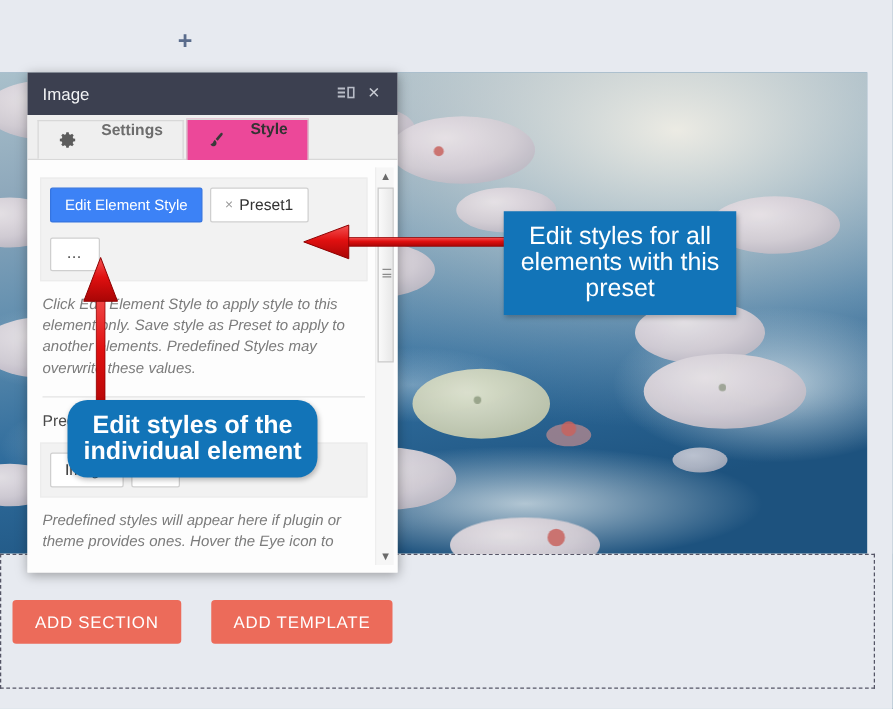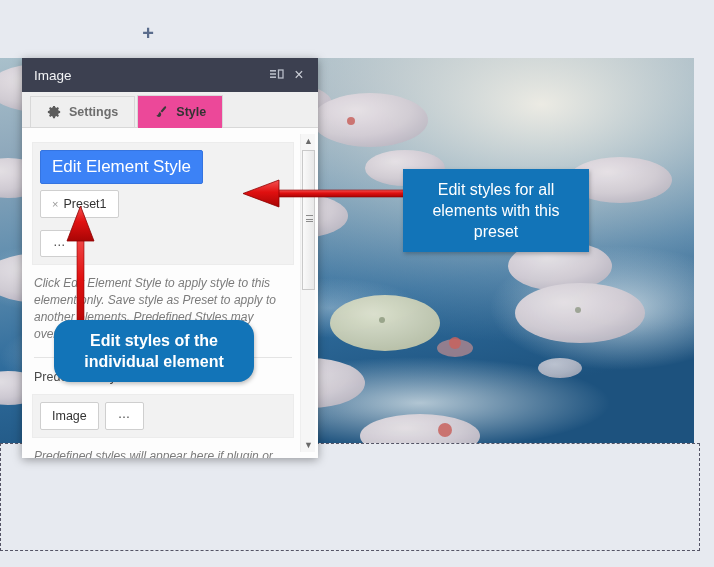--- a/index.html
+++ b/index.html
@@ -95,21 +95,21 @@
 
   .tabs {
     height: 36px;
     background: #efefef;
     border-bottom: 1px solid #d8d8d8;
     display: flex; align-items: flex-end;
     padding-left: 8px;
   }
   .tab {
     height: 31px;
-    display: flex; align-items: center; gap: 8px;
+    display: flex; gap: 20px;
     padding: 0 16px;
     font-size: 12.5px;
     color: #6d6d6d;
     background: #efefef;
     border: 1px solid #d8d8d8;
     border-bottom: none;
     cursor: pointer;
     margin-right: 2px;
     font-weight: bold;
   }
@@ -136,21 +136,21 @@
     background: #f2f2f2;
     border: 1px solid #ececec;
     padding: 7px;
     display: flex; flex-wrap: wrap; gap: 6px;
   }
   .btn-primary {
     background: #3c82f6;
     color: #fff;
     border: 1px solid #3574e0;
     border-radius: 2px;
-    font-size: 17px;
+    font-size: 12px;
     padding: 6px 11px;
     cursor: pointer;
     font-family: "Liberation Sans", sans-serif;
   }
   .btn-plain {
     background: #fff;
     color: #333;
     border: 1px solid #cfcfcf;
     border-radius: 2px;
     font-size: 12.5px;
@@ -214,21 +214,21 @@
   .pscroll .thumb .grip:after {
     content:""; position:absolute; left:0; top:3px; width:7px;
     border-top:1px solid #8b8b8b;
   }
 
   
   .callout {
     position: absolute;
     background: #1274b8;
     color: #ffffff;
-    font-size: 16px;
+    font-size: 20px;
     line-height: 21px;
     text-align: center;
     padding: 10px 12px;
     z-index: 40;
     box-shadow: 1px 2px 4px rgba(0,0,0,.25);
   }
   #callout-preset { left: 403px; top: 169px; width: 186px; }
   #callout-element { left: 54px; top: 320px; width: 200px; font-weight: bold; border-radius: 16px; }
 
   
@@ -326,20 +326,24 @@
         <circle cx="92" cy="248" r="3"></circle>
         <circle cx="382" cy="262" r="3"></circle>
         <circle cx="578" cy="252" r="3"></circle>
       </g>
     </svg>
   </div>
   <div class="hero-gap-right"></div>
 
   <div class="dropzone"></div>
 
+  <div class="addbar">
+    <button class="add-btn">ADD SECTION</button>
+    <button class="add-btn">ADD TEMPLATE</button>
+  </div>
 
   <div class="panel">
 
     <div class="panel-title">
       <span class="ttl">Image</span>
       <span class="title-ico">
         <svg width="14" height="12" viewBox="0 0 14 12">
           <rect x="0" y="1" width="6" height="1.6" fill="#b9bdc8"></rect>
           <rect x="0" y="4.2" width="6" height="1.6" fill="#b9bdc8"></rect>
           <rect x="0" y="7.4" width="6" height="1.6" fill="#b9bdc8"></rect>

